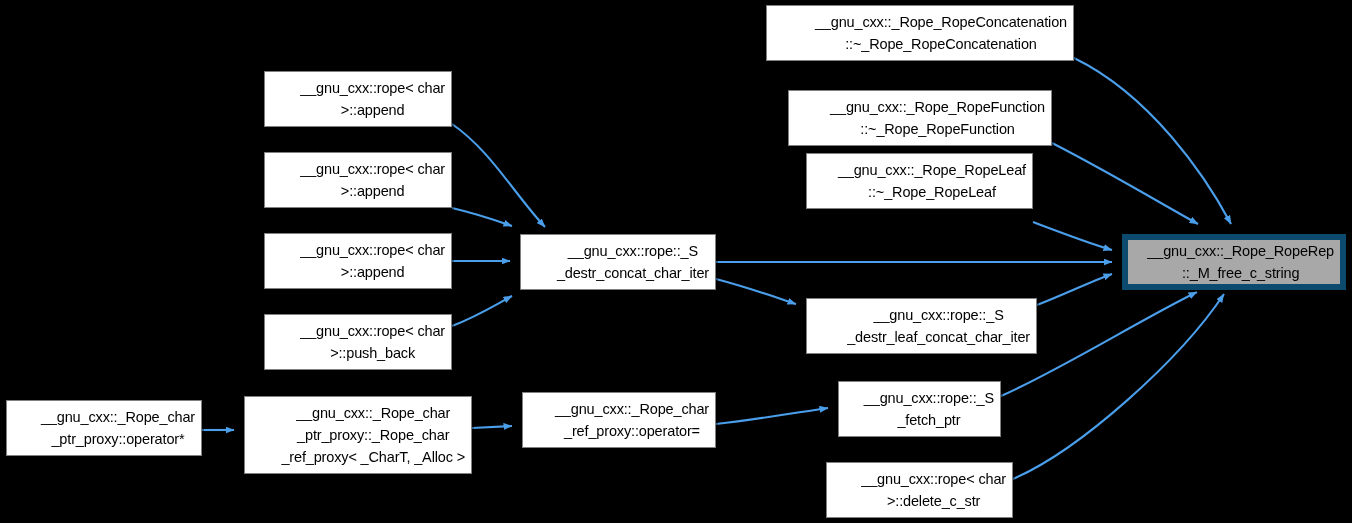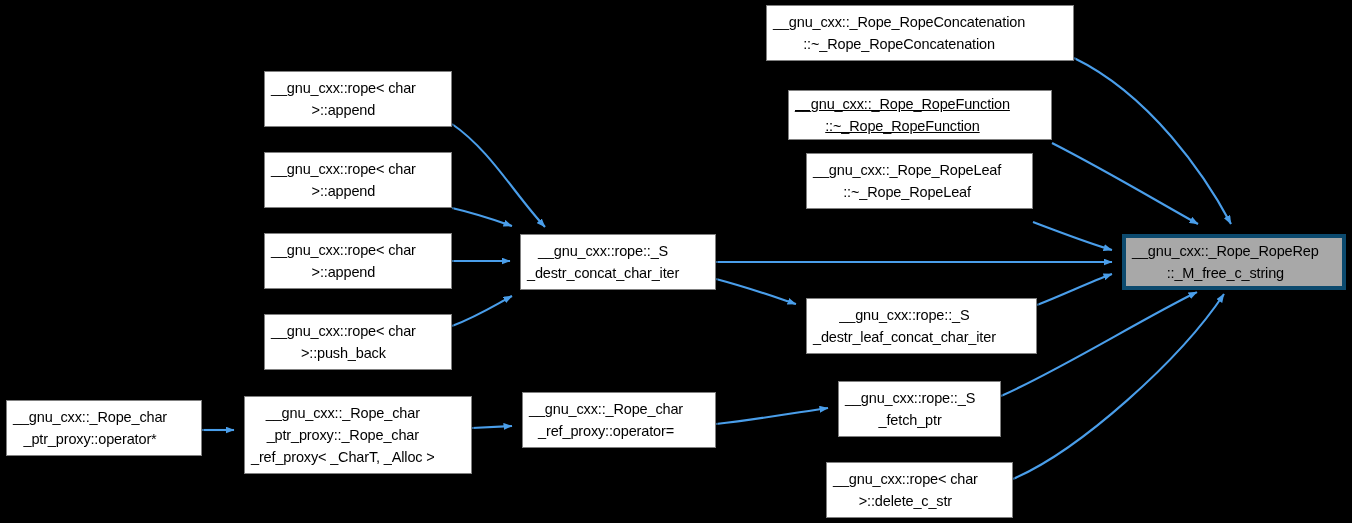--- a/index.html
+++ b/index.html
@@ -24,32 +24,32 @@
     pointer-events: none;
   }
   .node {
     position: absolute;
     box-sizing: border-box;
     background: #ffffff;
     border: 1px solid #808080;
     box-shadow: 2px 2px 0 0 rgba(0,0,0,0.38);
     display: flex;
     align-items: center;
-    justify-content: flex-start;
+    justify-content: flex-end;
     text-align: center;
     color: #000000;
     font-size: 14.5px;
     line-height: 22px;
     letter-spacing: -0.15px;
     white-space: pre-line;
     z-index: 2;
   }
   .node.current {
     background: #a8a8a8;
-    border: 4px solid #0c4a6e;
+    border: 6px solid #0c4a6e;
   }
   .node .label {
     display: block;
     padding: 0 6px;
   }
 </style>
 </head>
 <body>
 
 <div id="canvas">
@@ -98,21 +98,21 @@
       <div class="node" style="left: 520px; top: 234px; width: 196px; height: 56px;"><span class="label">__gnu_cxx::rope::_S
 _destr_concat_char_iter</span></div>
       <div class="node" style="left: 806px; top: 298px; width: 231px; height: 56px;"><span class="label">__gnu_cxx::rope::_S
 _destr_leaf_concat_char_iter</span></div>
       <div class="node" style="left: 838px; top: 381px; width: 163px; height: 56px;"><span class="label">__gnu_cxx::rope::_S
 _fetch_ptr</span></div>
       <div class="node" style="left: 826px; top: 462px; width: 187px; height: 56px;"><span class="label">__gnu_cxx::rope&lt; char
 &gt;::delete_c_str</span></div>
       <div class="node" style="left: 766px; top: 5px; width: 308px; height: 56px;"><span class="label">__gnu_cxx::_Rope_RopeConcatenation
 ::~_Rope_RopeConcatenation</span></div>
-      <div class="node" style="left: 788px; top: 90px; width: 264px; height: 50px; text-decoration: underline;"><span class="label">__gnu_cxx::_Rope_RopeFunction
+      <div class="node" style="left: 788px; top: 90px; width: 264px; height: 56px;"><span class="label">__gnu_cxx::_Rope_RopeFunction
 ::~_Rope_RopeFunction</span></div>
       <div class="node" style="left: 806px; top: 153px; width: 227px; height: 56px;"><span class="label">__gnu_cxx::_Rope_RopeLeaf
 ::~_Rope_RopeLeaf</span></div>
       <div class="node current" style="left: 1122px; top: 234px; width: 224px; height: 56px;"><span class="label">__gnu_cxx::_Rope_RopeRep
 ::_M_free_c_string</span></div>
     </div>
 
 </div>
 
 </body></html>

